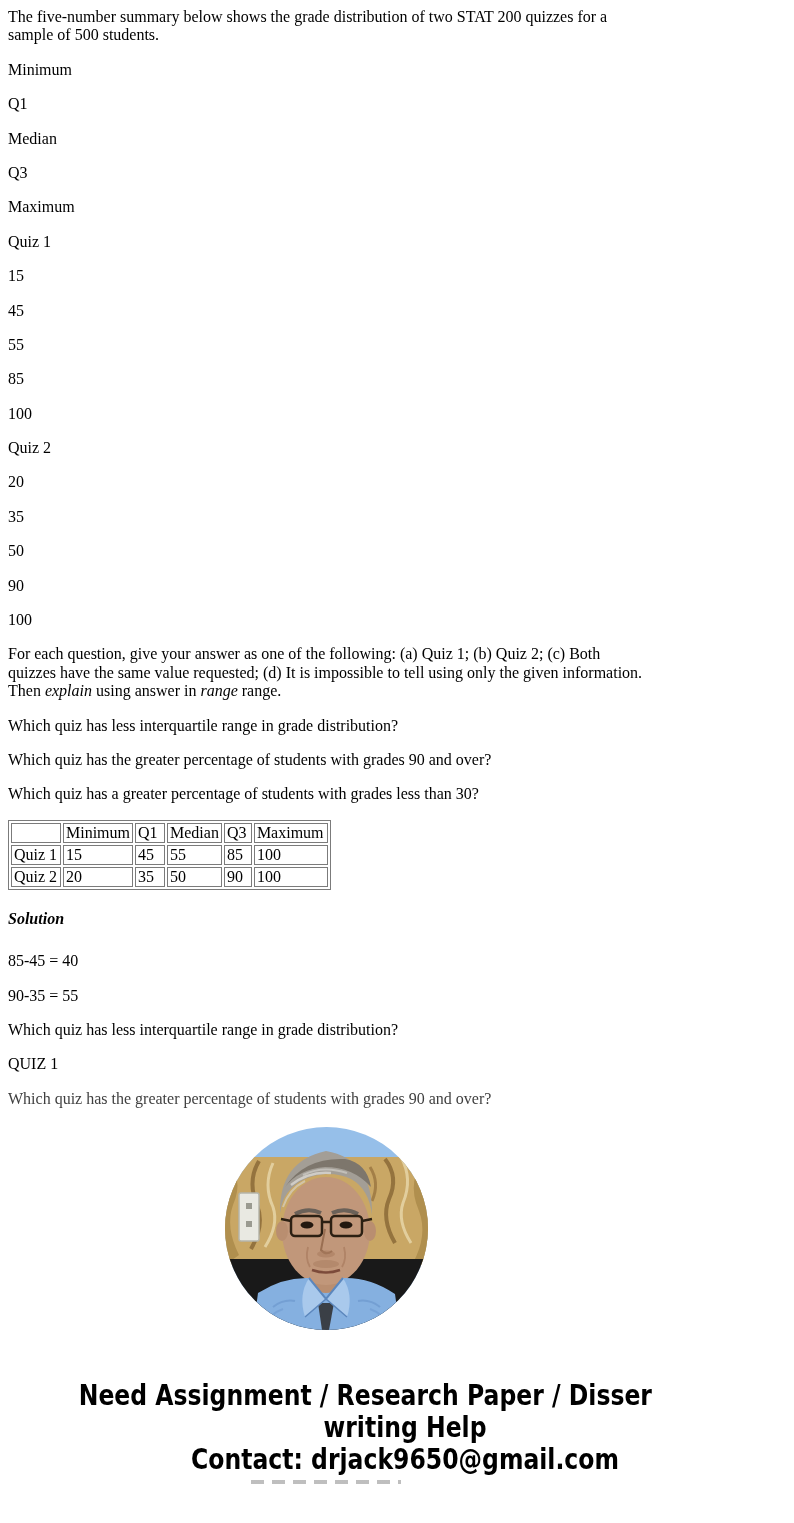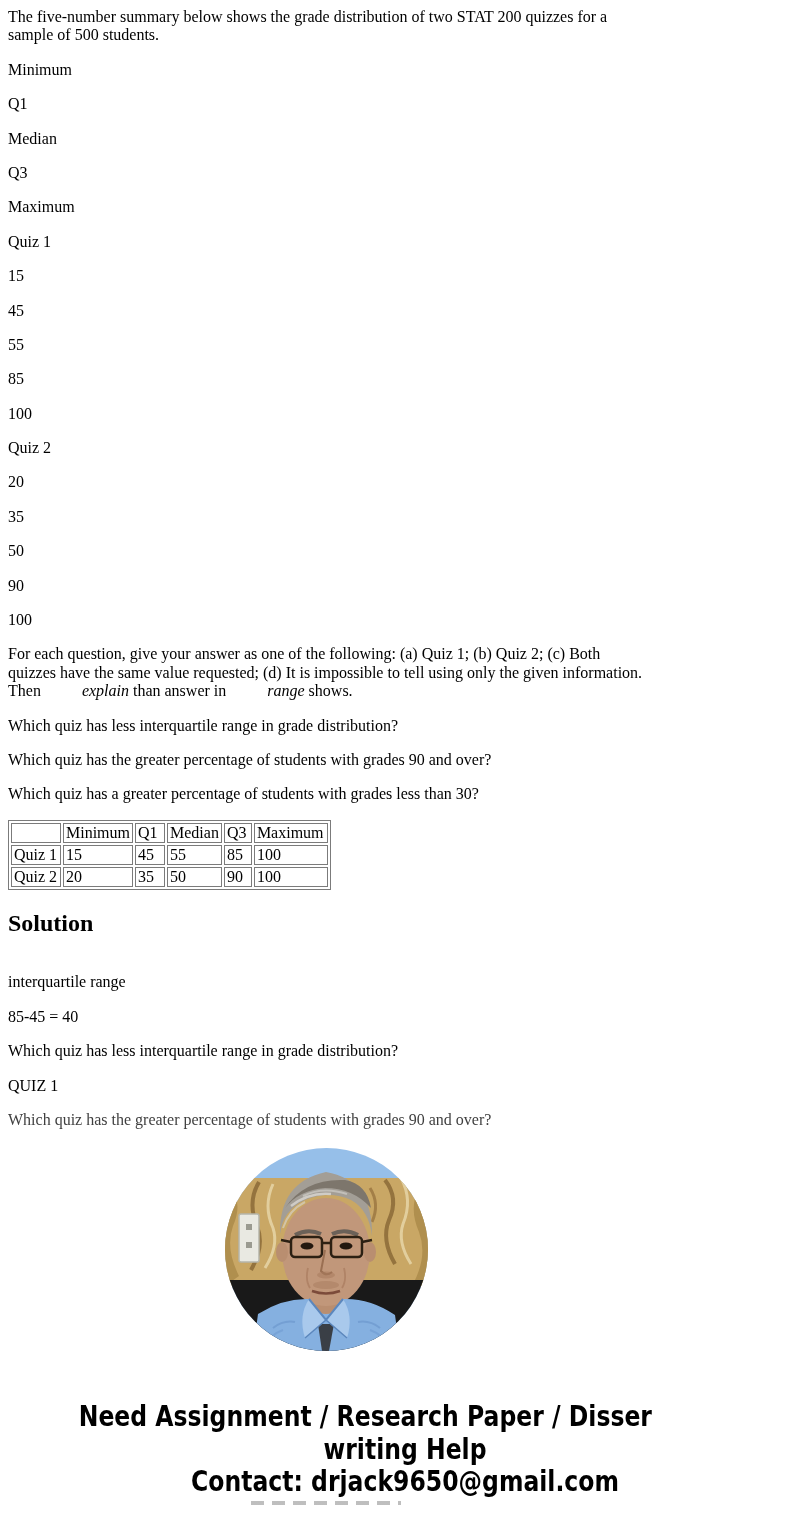--- a/index.html
+++ b/index.html
@@ -11,21 +11,21 @@
     overflow: hidden;
     font-family: "Liberation Serif", serif;
     font-size: 16px;
     color: #000000;
   }
   .content { padding: 8px; }
   .content p {
     margin: 0 0 16px 0;
     line-height: 1.15;
   }
-  .instructions em { font-style: italic; margin-left: 37px; }
+  .instructions em { font-style: italic; }
 
   table.summary {
     border-collapse: separate;
     border-spacing: 2px;
     border: 1px solid #7b7b7b;
     margin: 8px 0 0 0;
     font-size: 16px;
   }
   table.summary td {
     border: 1px solid #7b7b7b;
@@ -36,24 +36,25 @@
     vertical-align: middle;
   }
   table.summary td:nth-child(1) { width: 44px; }
   table.summary td:nth-child(2) { width: 62px; }
   table.summary td:nth-child(3) { width: 24px; }
   table.summary td:nth-child(4) { width: 48px; }
   table.summary td:nth-child(5) { width: 22px; }
   table.summary td:nth-child(6) { width: 68px; }
 
   h3.solution-heading {
-    font-size: 24px;
+    font-size: 16px;
     font-weight: bold;
-    margin: 20px 0 36px 0;
+    margin: 20px 0 24px 0;
     line-height: 1.15;
+    font-style: italic;
   }
   .faded-line { color: #3f3f3f; }
 
   .photo-wrap {
     width: 203px;
     height: 203px;
     margin: 19px auto 0 auto;
   }
   .photo-wrap svg { display: block; }
 
@@ -99,21 +100,21 @@
     <p>55</p>
     <p>85</p>
     <p>100</p>
     <p>Quiz 2</p>
     <p>20</p>
     <p>35</p>
     <p>50</p>
     <p>90</p>
     <p>100</p>
 
-    <p class="instructions"><span>For each question, give your answer as one of the following: (a) Quiz 1; (b) Quiz 2; (c) Both quizzes have the same value requested; (d) It is impossible to tell using only the given information. Then </span><em>explain</em><span> than answer in </span><em>range</em><span> shows.</span></p>
+    <p class="instructions"><span>For each question, give your answer as one of the following: (a) Quiz 1; (b) Quiz 2; (c) Both quizzes have the same value requested; (d) It is impossible to tell using only the given information. Then </span><em>explain</em><span> using answer in </span><em>range</em><span> range.</span></p>
 
     <p>Which quiz has less interquartile range in grade distribution?</p>
     <p>Which quiz has the greater percentage of students with grades 90 and over?</p>
     <p>Which quiz has a greater percentage of students with grades less than 30?</p>
 
     <table class="summary">
       <tbody>
         <tr>
           <td></td>
           <td>Minimum</td>
@@ -136,22 +137,22 @@
           <td>35</td>
           <td>50</td>
           <td>90</td>
           <td>100</td>
         </tr>
       </tbody>
     </table>
 
     <h3 class="solution-heading">Solution</h3>
 
-    <p>interquartile range</p>
     <p>85-45 = 40</p>
+    <p>90-35 = 55</p>
     <p>Which quiz has less interquartile range in grade distribution?</p>
     <p>QUIZ 1</p>
     <p class="faded-line">Which quiz has the greater percentage of students with grades 90 and over?</p>
 
     <div class="photo-wrap">
       <svg width="203" height="203" viewBox="0 0 203 203">
         <defs>
           <clipPath id="circ">
               <circle cx="101.5" cy="101.5" r="101.5"></circle>
             </clipPath>

